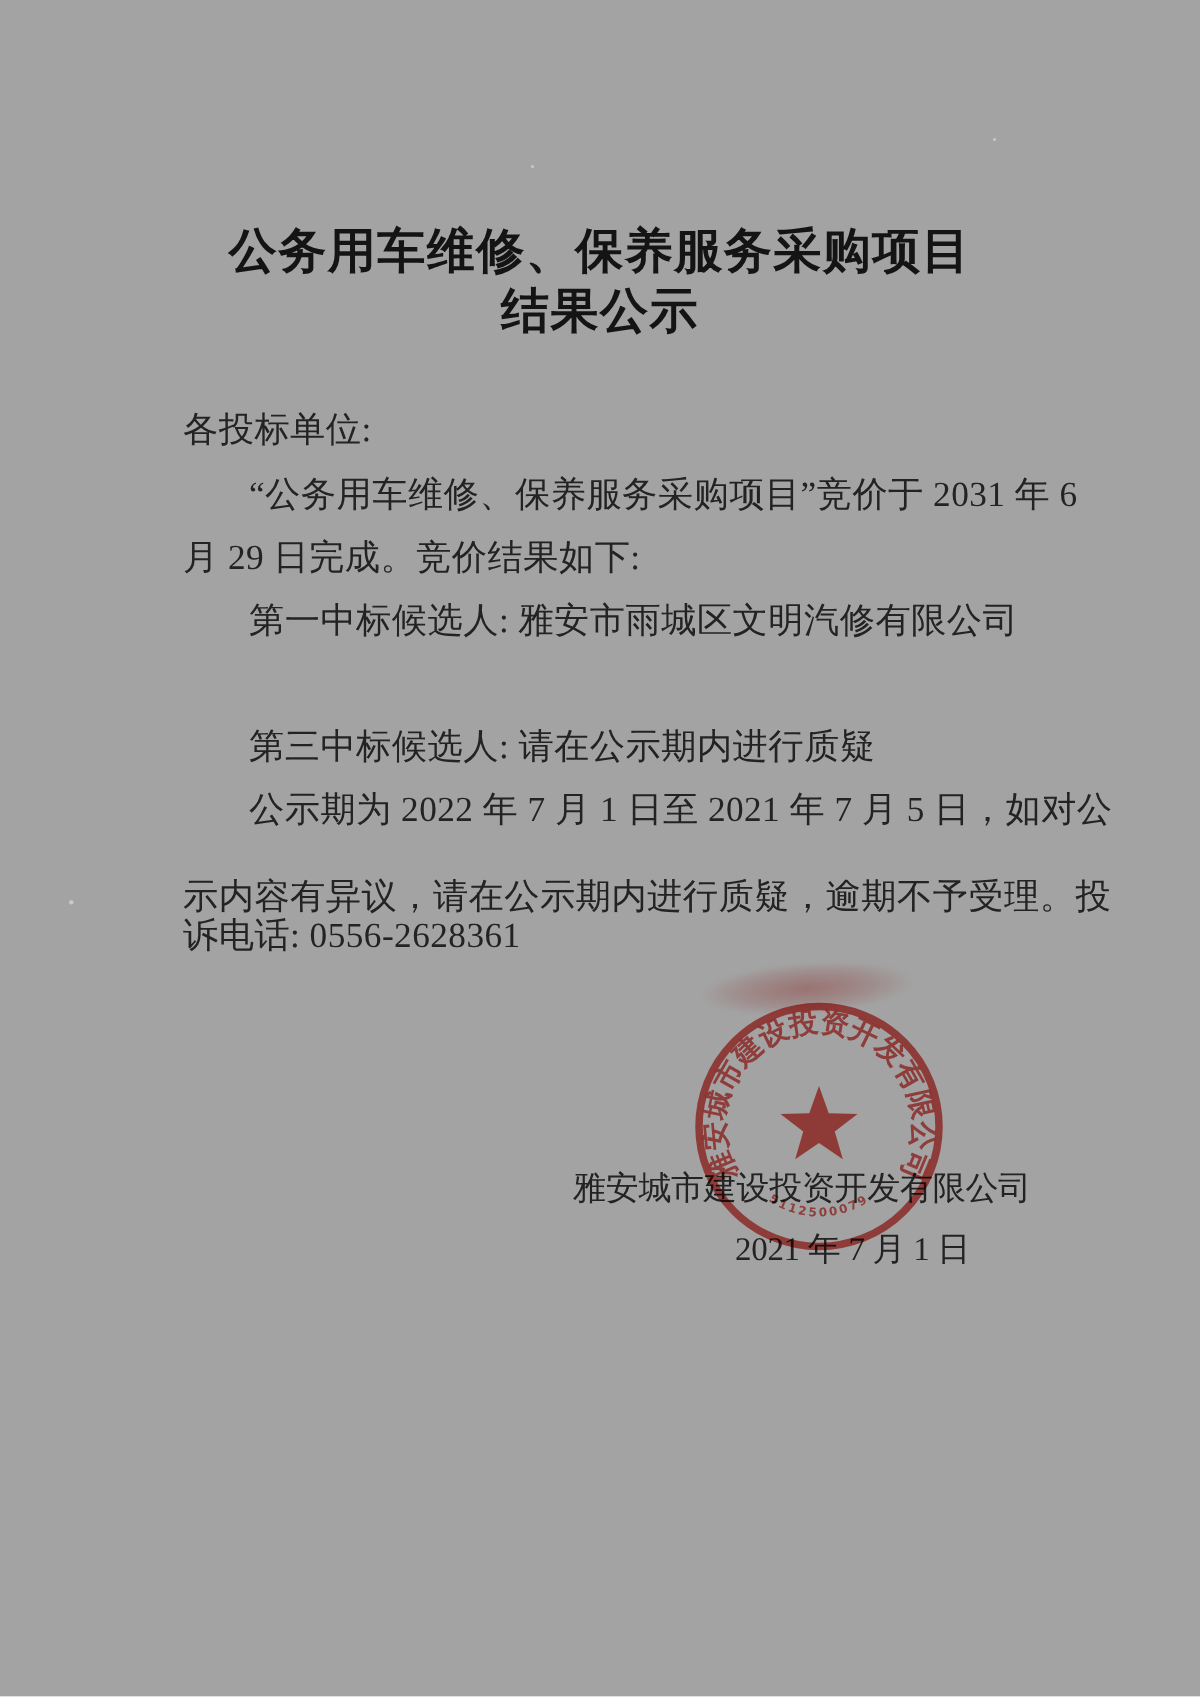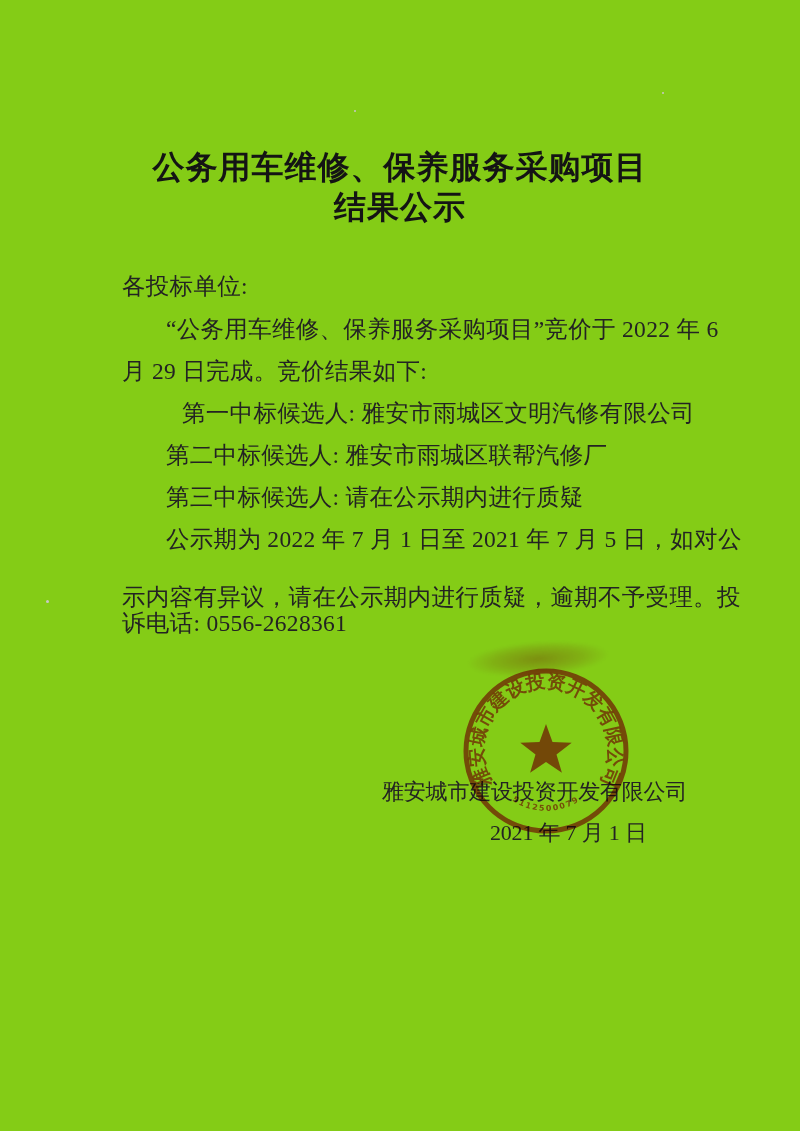--- a/index.html
+++ b/index.html
@@ -1,20 +1,20 @@
 <!DOCTYPE html>
 <html><head>
 <meta charset="utf-8">
 <style>
   html, body { margin: 0; padding: 0; background: #ffffff; }
   .page {
     position: relative;
     width: 800px;
     height: 1131px;
-    background: #84cc16;
+    background: #a3a3a3;
     overflow: hidden;
     font-family: "Liberation Serif", "DejaVu Serif", serif;
     color: #212121;
   }
   .title-line {
     position: absolute;
     left: 0;
     width: 100%;
     text-align: center;
     font-weight: 700;
@@ -65,24 +65,23 @@
 </style>
 </head>
 <body>
 
 <div class="page">
 
   <div class="title-line" style="top:146px;">公务用车维修、保养服务采购项目</div>
   <div class="title-line" style="top:186px;text-align:center;">结果公示</div>
 
   <div class="body-line" style="top:270px; left:122px;">各投标单位:</div>
-  <div class="body-line" style="top:313px; left:166px;">“公务用车维修、保养服务采购项目”竞价于 2022 年 6</div>
+  <div class="body-line" style="top:313px; left:166px;">“公务用车维修、保养服务采购项目”竞价于 2031 年 6</div>
   <div class="body-line" style="top:355px; left:122px;">月 29 日完成。竞价结果如下:</div>
-  <div class="body-line" style="top:397px; left:182px;font-family:Liberation Serif, serif;">第一中标候选人: 雅安市雨城区文明汽修有限公司</div>
-  <div class="body-line" style="top:439px; left:166px;">第二中标候选人: 雅安市雨城区联帮汽修厂</div>
+  <div class="body-line" style="top:397px; left:166px;font-family:Liberation Serif, serif;">第一中标候选人: 雅安市雨城区文明汽修有限公司</div>
   <div class="body-line" style="top:481px; left:166px;">第三中标候选人: 请在公示期内进行质疑</div>
   <div class="body-line" style="top:523px; left:166px;text-align:right;">公示期为 2022 年 7 月 1 日至 2021 年 7 月 5 日，如对公</div>
   <div class="body-line" style="top:565px; left:122px;margin-top:16px;">示内容有异议，请在公示期内进行质疑，逾期不予受理。投</div>
   <div class="body-line" style="top:607px; left:122px;">诉电话: 0556-2628361</div>
 
   <div class="sig-line" style="top:777px; left:382px;">雅安城市建设投资开发有限公司</div>
   <div class="sig-line" style="top:818px; left:490px;">2021 年 7 月 1 日</div>
 
   <div class="stamp-smudge"></div>
 

